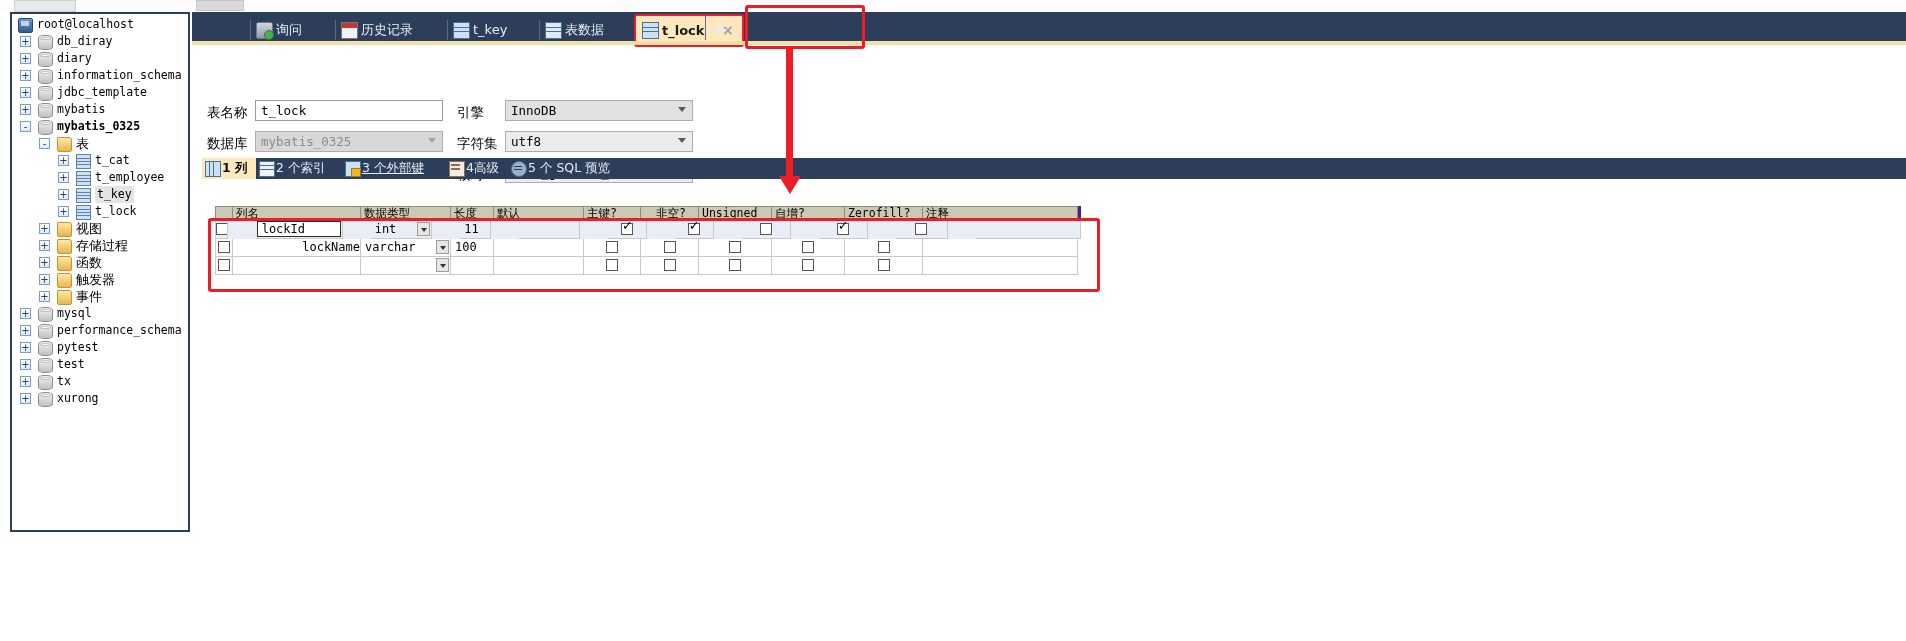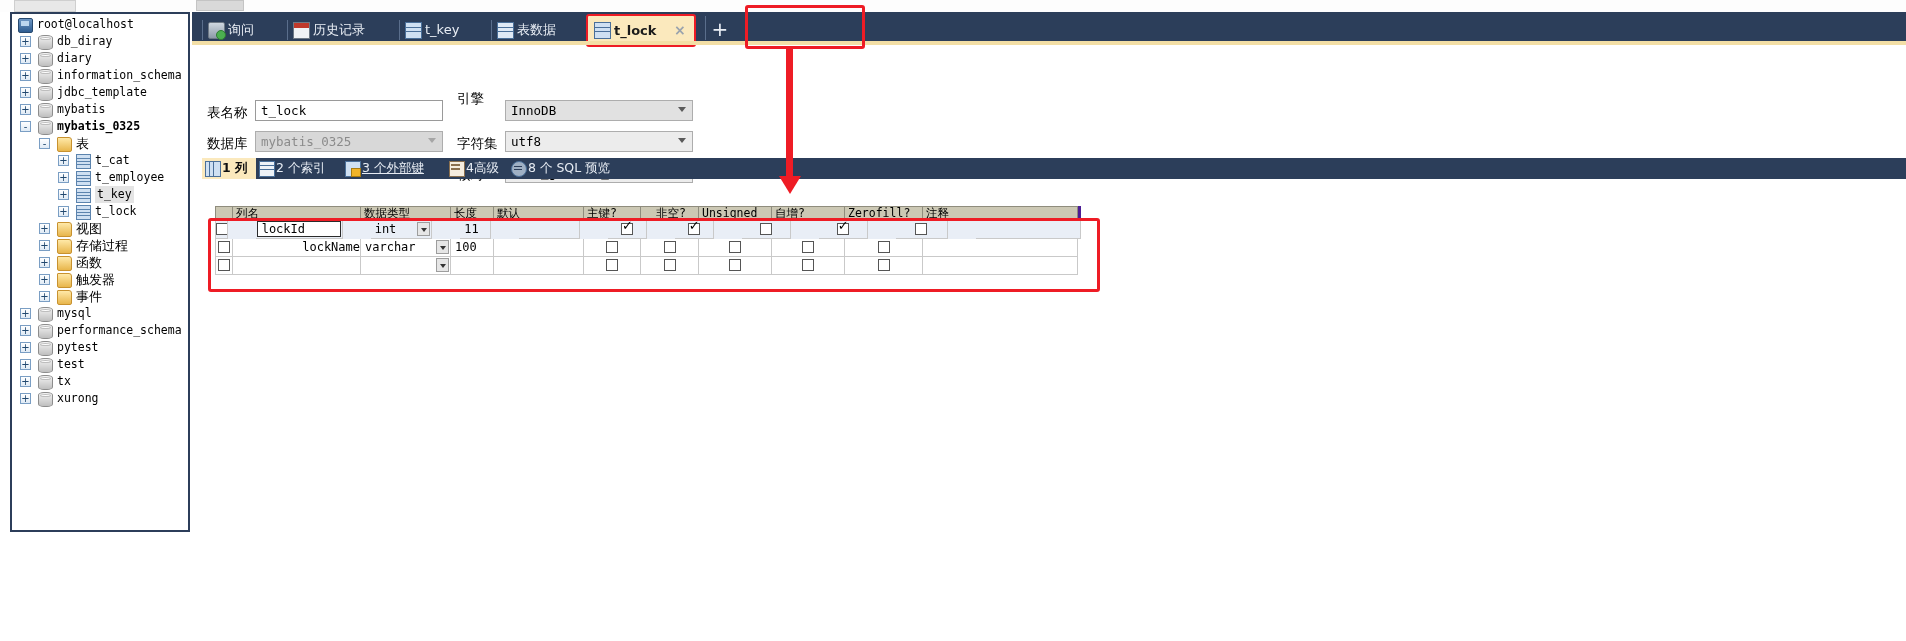--- a/index.html
+++ b/index.html
@@ -63,21 +63,21 @@
   
   .tabbar{
     position:absolute;left:0;top:0;width:1714px;height:33px;
     background:#2c3e5a;
   }
   .tabbar:after{content:"";position:absolute;left:0;bottom:0;width:100%;height:4px;background:#f3dfa6;}
   .tab{
     position:absolute;top:4px;height:29px;line-height:27px;
     font-family:"DejaVu Sans","Liberation Sans",sans-serif;font-size:13px;
     color:#e9eef5;white-space:nowrap;box-sizing:border-box;
-    padding-left:26px;padding-right:10px;
+    padding-left:26px;padding-right:10px;margin-left:48px;
   }
   .tab .tico{position:absolute;left:6px;top:6px;width:15px;height:15px;}
   .tab.sep:before{content:"";position:absolute;left:0;top:4px;width:1px;height:20px;background:#5a6e8c;}
   .tab.active{
     background:#fbe9bd;color:#1a1a1a;font-weight:bold;
     border:2px solid #ee1c25;border-radius:3px;top:2px;height:33px;line-height:29px;
   }
   .tab.active .tclose{position:absolute;right:8px;top:8px;width:12px;height:12px;
     font-family:"DejaVu Sans",sans-serif;font-size:14px;line-height:12px;color:#9aa3ad;}
   .tico.query{background:linear-gradient(#cfd7e0,#8d9aa8);border:1px solid #6d7885;border-radius:2px;}
@@ -338,21 +338,21 @@
       <div class="finput" style="left:63px;top:51px;width:188px;">
         <span>t_lock</span>
       </div>
 
       <div class="flabel" style="left:15px;top:86px;">数据库</div>
       <div class="fselect disabled" style="left:63px;top:82px;width:188px;">
         <span>mybatis_0325</span>
         <i class="caret"></i>
       </div>
 
-      <div class="flabel" style="left:265px;top:41px;">引擎</div>
+      <div class="flabel" style="left:265px;top:55px;">引擎</div>
       <div class="fselect" style="left:313px;top:51px;width:188px;">
         <span>InnoDB</span>
         <i class="caret"></i>
       </div>
 
       <div class="flabel" style="left:265px;top:86px;">字符集</div>
       <div class="fselect" style="left:313px;top:82px;width:188px;background:#ececec;">
         <span>utf8</span>
         <i class="caret"></i>
       </div>
@@ -362,21 +362,21 @@
         <span>utf8_general_ci</span>
         <i class="caret"></i>
       </div>
     </div>
 
     <div class="innertabs" id="innertabs">
         <div class="itab active" style="left: 0px; width: 54px;"><span class="iico colsI"></span><span>1 列</span></div>
         <div class="itab" style="left: 54px; width: 86px;"><span class="iico idxI"></span><span>2 个索引</span></div>
         <div class="itab" style="left: 140px; width: 104px; text-decoration: underline;"><span class="iico fkI"></span><span>3 个外部键</span></div>
         <div class="itab" style="left: 244px; width: 62px;"><span class="iico advI"></span><span>4高级</span></div>
-        <div class="itab" style="left: 306px; width: 128px;"><span class="iico sqlI"></span><span>8 个 SQL 预览</span></div>
+        <div class="itab" style="left: 306px; width: 128px;"><span class="iico sqlI"></span><span>5 个 SQL 预览</span></div>
       </div>
 
   </div>
 
   <div class="grid">
     <div class="ghead" id="grid-head">
         <div class="gh" style="width: 18px;"></div>
         <div class="gh" style="width: 128px;">列名</div>
         <div class="gh" style="width: 90px;">数据类型</div>
         <div class="gh" style="width: 43px;">长度</div>

